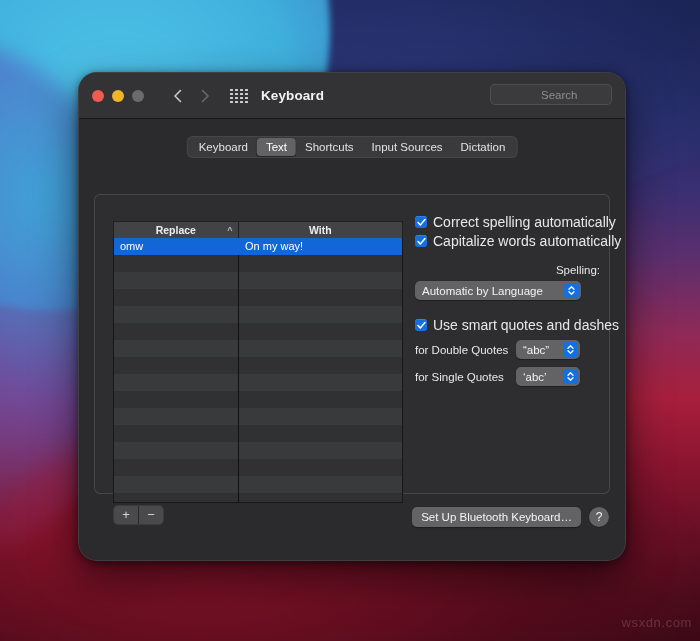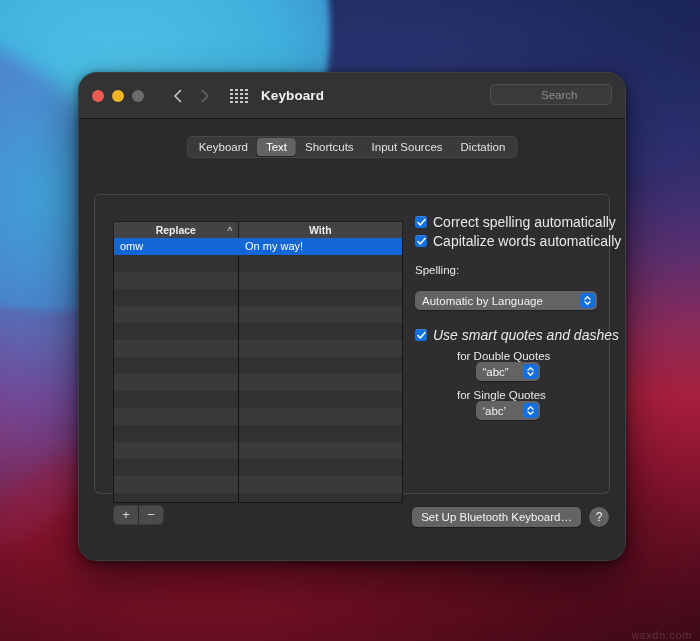--- a/index.html
+++ b/index.html
@@ -69,22 +69,22 @@
     width: 760px;
     height: 420px;
     border-radius: 50%;
     background: radial-gradient(ellipse at 35% 30%, rgba(186,26,54,0.55) 0%, rgba(120,14,34,0.3) 50%, rgba(0,0,0,0) 75%);
     filter: blur(12px);
   }
 
   #watermark {
     position: absolute;
     right: 8px;
-    bottom: 0;
-    font-size: 11px;
+    bottom: 11px;
+    font-size: 13px;
     color: rgba(180,140,148,0.30);
     letter-spacing: 0.6px;
     font-family: "Liberation Sans", sans-serif;
   }
 
   
   #window {
     position: absolute;
     left: 78px;
     top: 72px;
@@ -358,21 +358,22 @@
     font-size: 14px;
     color: #e8e8ea;
     line-height: 14px;
     white-space: nowrap;
   }
 
   .grouplabel {
     font-size: 11.5px;
     color: #e8e8ea;
     margin-top: 16px;
-    margin-bottom: 15px;
+    margin-bottom: 5px;
+    text-align: right;
   }
 
   .popup {
     position: relative;
     height: 19px;
     border-radius: 5px;
     background: #636366;
     display: flex;
     align-items: center;
     box-sizing: border-box;
@@ -392,27 +393,26 @@
     height: 15px;
     border-radius: 3.5px;
     background: #1470e0;
     display: flex;
     flex-direction: column;
     align-items: center;
     justify-content: center;
   }
   .popup .stepper svg { display: block; }
 
-  #spelling-popup { width: 182px; }
+  #spelling-popup { width: 166px; }
 
   .quoterow {
     display: flex;
     align-items: center;
     margin-top: 8px;
-    flex-direction: column;
   }
   .quotelabel {
     font-size: 11.5px;
     color: #e8e8ea;
     width: 101px;
     white-space: nowrap;
   }
   .quotepopup { width: 64px; }
 
   
@@ -628,21 +628,21 @@
           <div class="popup" id="spelling-popup">
             <span class="pvalue">Automatic by Language</span>
             <span class="stepper">
               <svg width="9" height="11" viewBox="0 0 9 11" fill="none">
                 <path d="M2 4.3 L4.5 1.8 L7 4.3" stroke="#ffffff" stroke-width="1.3" stroke-linecap="round" stroke-linejoin="round"></path>
                 <path d="M2 6.7 L4.5 9.2 L7 6.7" stroke="#ffffff" stroke-width="1.3" stroke-linecap="round" stroke-linejoin="round"></path>
               </svg>
             </span>
           </div>
 
-          <div class="chkrow" style="margin-top:18px;font-style:italic;">
+          <div class="chkrow" style="margin-top:18px;">
             <div class="checkbox">
               <svg width="9" height="9" viewBox="0 0 9 9" fill="none">
                 <path d="M1 4.6 L3.3 7 L8 1.6" stroke="#ffffff" stroke-width="1.5" stroke-linecap="round" stroke-linejoin="round"></path>
               </svg>
             </div>
             <div class="chklabel">Use smart quotes and dashes</div>
           </div>
 
           <div class="quoterow">
             <div class="quotelabel">for Double Quotes</div>

